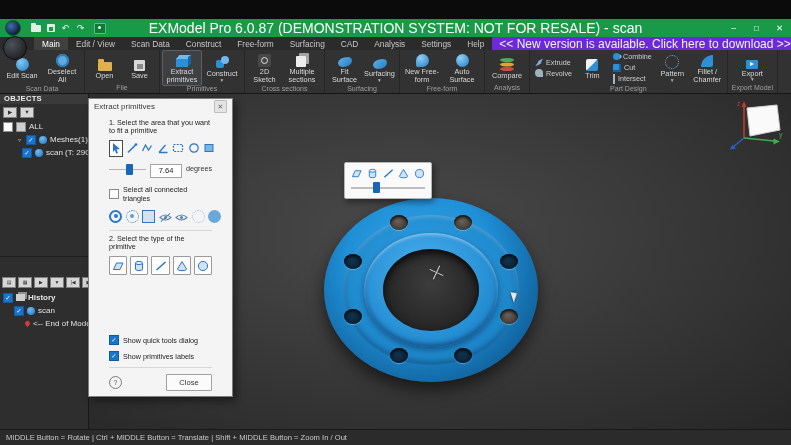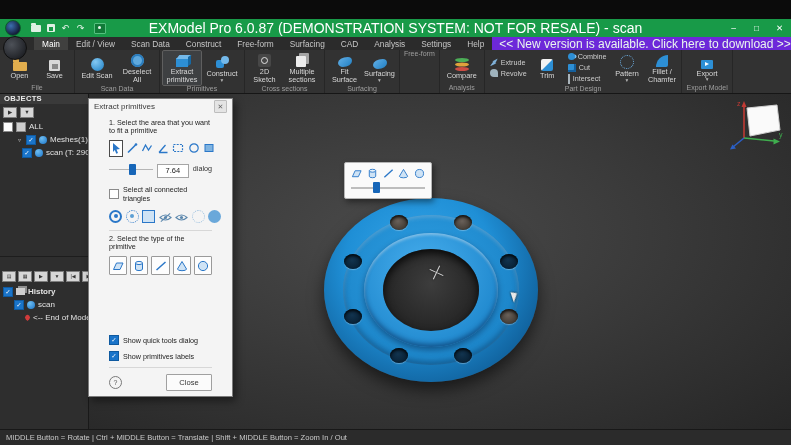--- a/index.html
+++ b/index.html
@@ -97,21 +97,21 @@
             display:flex; align-items:center; justify-content:center; line-height:1; }
   .trow { display:flex; align-items:center; gap:3px; height:13px; font-size:8px; color:#e2e2e2; white-space:nowrap; }
   .cb-empty { width:8px; height:8px; background:#fdfdfd; border:1px solid #8a8a8a; flex:0 0 auto; }
   .cb-blue { width:8px; height:8px; background:#1a74c9; border:1px solid #0f5aa0; color:#fff; font-size:6.5px;
              line-height:8px; text-align:center; flex:0 0 auto; }
   .t-exp { font-size:6px; color:#bdbdbd; width:7px; text-align:center; flex:0 0 auto; }
   .t-sphere { width:8px; height:8px; border-radius:50%; background:radial-gradient(circle at 35% 30%, #6fbdf0, #1a74c9); flex:0 0 auto; }
   .t-grid { width:8px; height:8px; background:linear-gradient(#cfcfcf,#cfcfcf), #8a8a8a;
             background-size:100% 100%; border:1px solid #8a8a8a; flex:0 0 auto; }
   .t-layers { width:9px; height:7px; background:#cfcfcf; box-shadow:2px -2px 0 #8f8f8f; flex:0 0 auto; }
-  .histblock { position:absolute; left:0; right:0; top:163px; border-top:1px solid #1d1d1d; padding-top:12px; }
+  .histblock { position:absolute; left:0; right:0; top:163px; border-top:1px solid #1d1d1d; padding-top:18px; }
   .hist-tools { display:flex; gap:2px; padding:2px 2px 3px; }
   .ht-btn { min-width:10px; height:9px; background:#d7d7d7; border:1px solid #7e7e7e; font-size:5px; color:#333;
             display:flex; align-items:center; justify-content:center; padding:0 1px; line-height:1; }
   .pin { width:5px; height:5px; border-radius:50% 50% 50% 0; background:#d03b3b; transform:rotate(-45deg); flex:0 0 auto; margin-left:1px; }
 
   
   .viewport { position:absolute; left:88px; top:93px; right:0; bottom:15px;
               background:radial-gradient(ellipse at 45% 42%, #4a4a4a 0%, #3a3a3a 45%, #262626 100%); z-index:1; }
 
   .model { position:absolute; left:236px; top:105px; width:214px; height:184px; border-radius:50%;
@@ -237,52 +237,52 @@
     <div class="menu-tab">Analysis</div>
     <div class="menu-tab">Settings</div>
     <div class="menu-tab">Help</div>
     <div class="notification">&lt;&lt; New version is available. Click here to download &gt;&gt;</div>
   </div>
 
   <div class="ribbon">
 
     <div class="rgroup">
       <div class="rg-items">
+        <div class="rbtn">
+          <div class="ric">
+              <span class="i-ball"></span>
+            </div>
+          <span>Edit Scan</span>
+        </div>
+        <div class="rbtn">
+          <div class="ric">
+              <span class="i-ball2"></span>
+            </div>
+          <span>Deselect All</span>
+        </div>
+      </div>
+      <div class="rg-label">Scan Data</div>
+    </div>
+
+    <div class="rgroup">
+      <div class="rg-items">
         <div class="rbtn narrow">
           <div class="ric">
               <span class="i-folder"></span>
             </div>
           <span>Open</span>
         </div>
         <div class="rbtn narrow">
           <div class="ric">
               <span class="i-floppy"></span>
             </div>
           <span>Save</span>
         </div>
       </div>
       <div class="rg-label">File</div>
-    </div>
-
-    <div class="rgroup">
-      <div class="rg-items">
-        <div class="rbtn">
-          <div class="ric">
-              <span class="i-ball"></span>
-            </div>
-          <span>Edit Scan</span>
-        </div>
-        <div class="rbtn">
-          <div class="ric">
-              <span class="i-ball2"></span>
-            </div>
-          <span>Deselect All</span>
-        </div>
-      </div>
-      <div class="rg-label">Scan Data</div>
     </div>
 
     <div class="rgroup">
       <div class="rg-items">
         <div class="rbtn selected">
           <div class="ric">
               <span class="i-cube"></span>
             </div>
           <span>Extract primitives</span>
         </div>
@@ -329,20 +329,34 @@
               <span class="i-patch"></span>
             </div>
           <span>Surfacing</span>
           <span class="drop">▾</span>
         </div>
       </div>
       <div class="rg-label">Surfacing</div>
     </div>
 
     <div class="rgroup">
+      <div class="rg-items">
+        <div class="rbtn">
+          <div class="ric">
+              <span class="i-blob"></span>
+            </div>
+          <span>New Free-form</span>
+        </div>
+        <div class="rbtn">
+          <div class="ric">
+              <span class="i-sphere"></span>
+            </div>
+          <span>Auto Surface</span>
+        </div>
+      </div>
       <div class="rg-label">Free-form</div>
     </div>
 
     <div class="rgroup">
       <div class="rg-items">
         <div class="rbtn">
           <div class="ric">
               <span class="i-compare"></span>
             </div>
           <span>Compare</span>
@@ -577,21 +591,21 @@
               <rect x="2" y="2.5" width="8" height="7" fill="#7fb3e0" stroke="#2a77c8"></rect>
             </svg>
         </div>
       </div>
 
       <div class="slider-row">
         <div class="sl-track">
           <div class="sl-handle"></div>
         </div>
         <input class="sl-input" value="7.64" style="">
-        <span class="sl-unit">dialog</span>
+        <span class="sl-unit">degrees</span>
       </div>
 
       <div class="cb-row">
         <span class="dcb-empty"></span>
         <span>Select all connected triangles</span>
       </div>
 
       <div class="mode-row">
         <div class="mi m1"></div>
         <div class="mi m2"></div>

